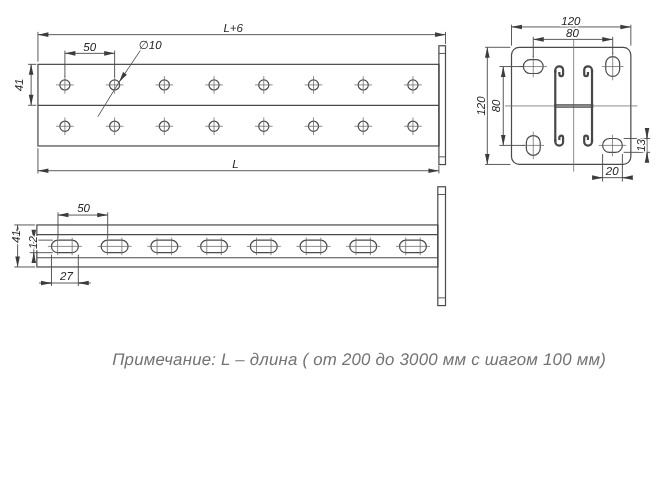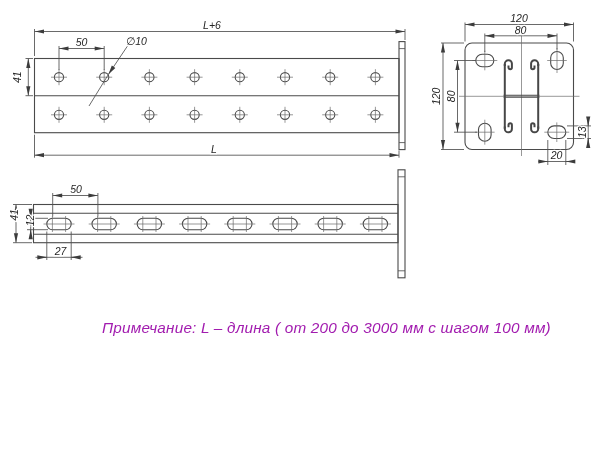--- a/index.html
+++ b/index.html
@@ -7,21 +7,21 @@
           font-family:"Liberation Sans","DejaVu Sans",sans-serif;}
   svg{position:absolute;left:0;top:0;}
   .ol{stroke:#4a4a4a;stroke-width:1.1;fill:none;}                 
   .tl{stroke:#4f4f4f;stroke-width:.85;fill:none;}                 
   .cl{stroke:#6b6b6b;stroke-width:.7;fill:none;}                  
   .pl{stroke:#474747;stroke-width:2;fill:none;stroke-linecap:butt;}
   text.dim{font-family:"Liberation Sans","DejaVu Sans",sans-serif;
            font-style:italic;font-size:10.5px;fill:#262626;
            paint-order:stroke;stroke:#ffffff;stroke-width:2.5px;}
   #note{position:absolute;left:102px;top:319px;white-space:nowrap;
-        font-style:italic;font-size:15.3px;letter-spacing:.2px;color:#a21caf;}
+        font-style:italic;font-size:15.3px;letter-spacing:.2px;color:#737373;}
 </style>
 </head>
 <body>
 
 <div id="canvas">
 <svg width="600" height="450" viewBox="0 0 600 450">
   <defs>
     <marker id="arr" viewBox="0 0 10 6" markerWidth="10" markerHeight="6" refX="10" refY="3" orient="auto-start-reverse" markerUnits="userSpaceOnUse">
       <path d="M10,3 L0.5,0.9 L0.5,5.1 Z" fill="#3c3c3c"></path>
     </marker>

